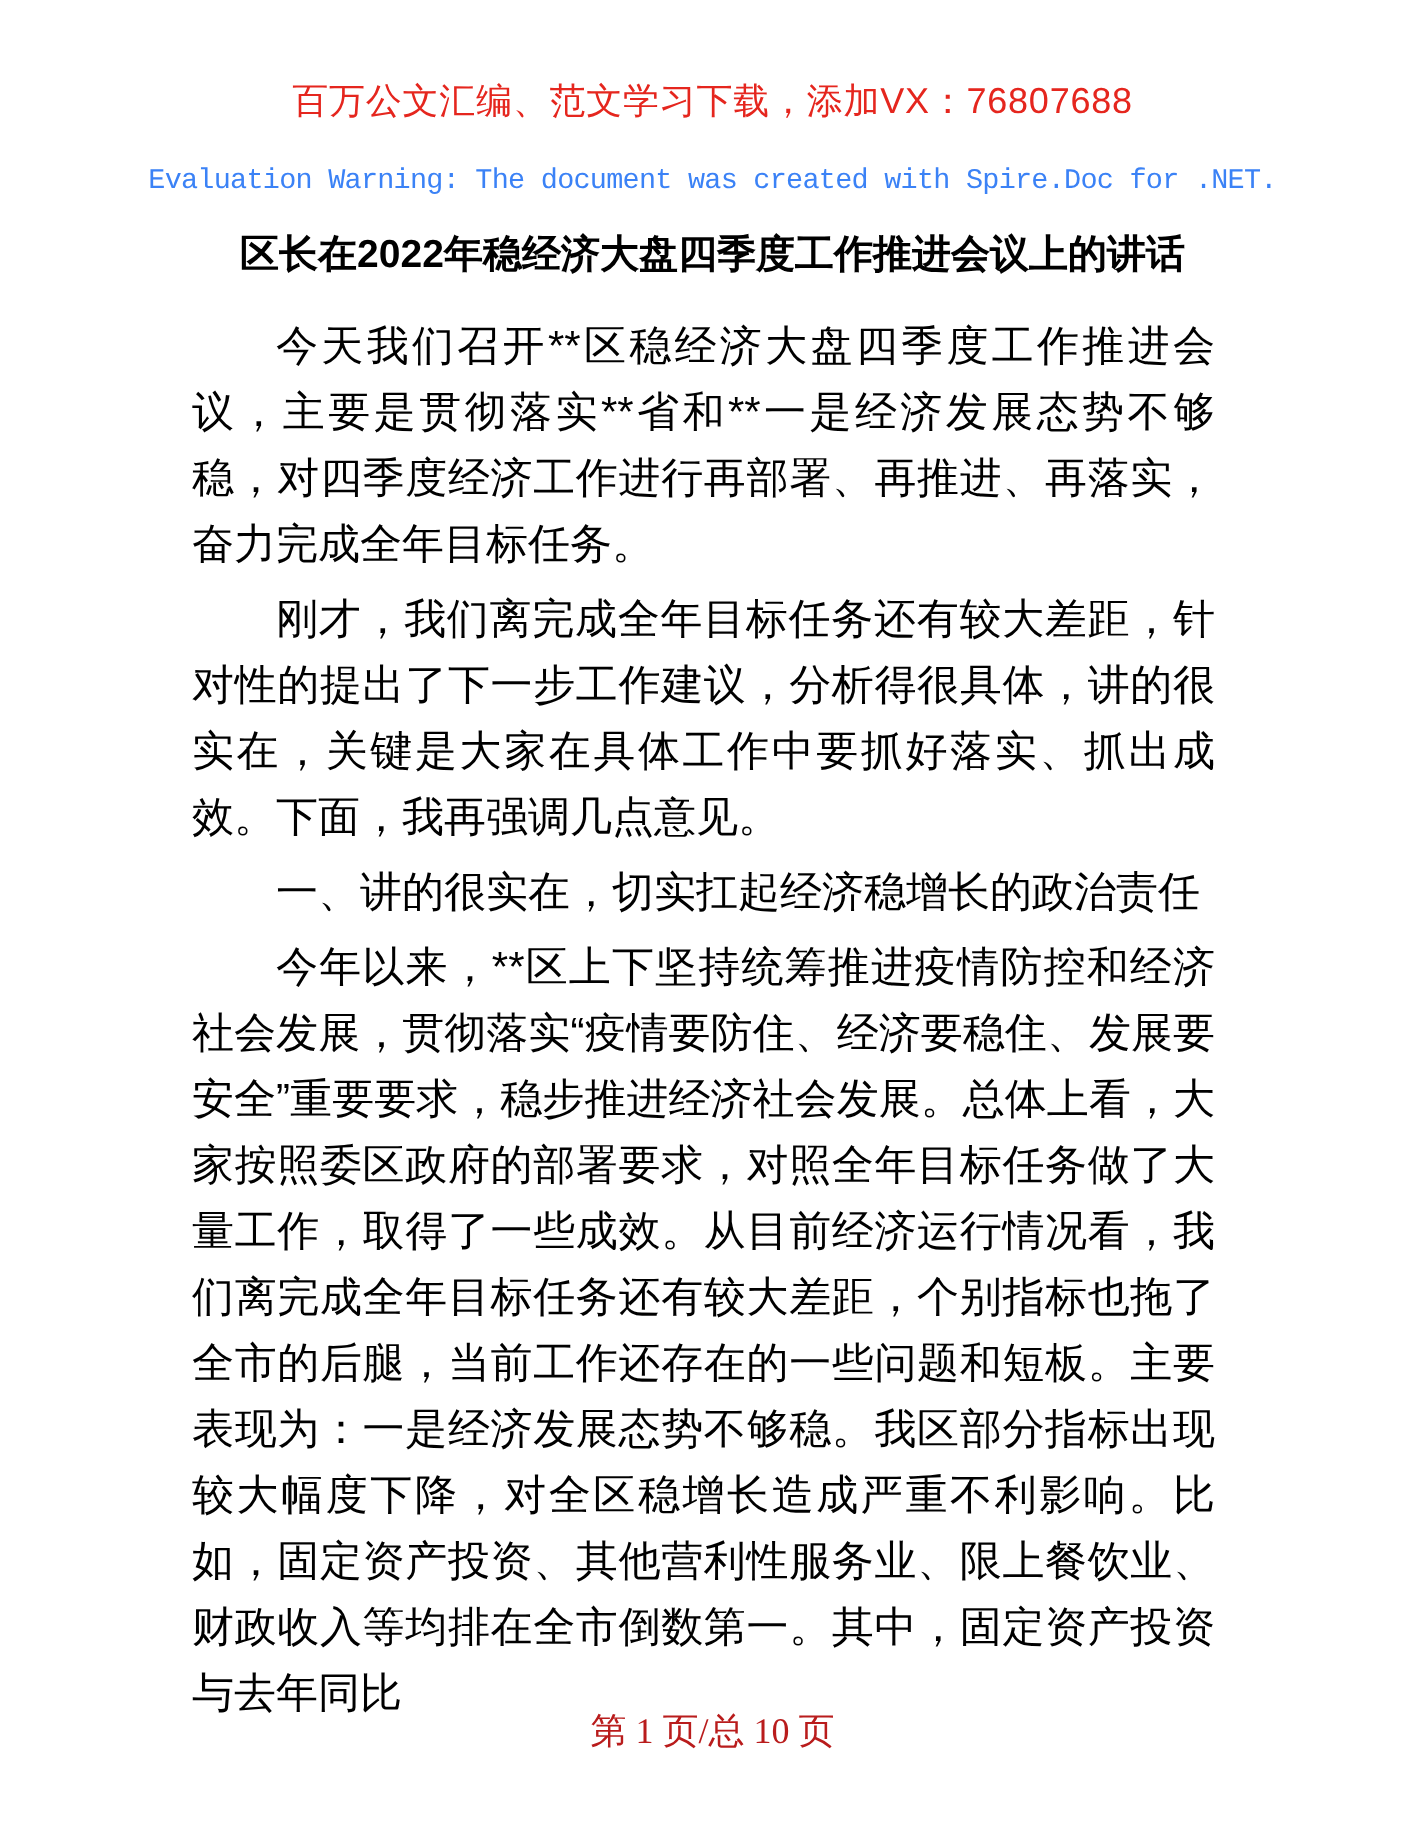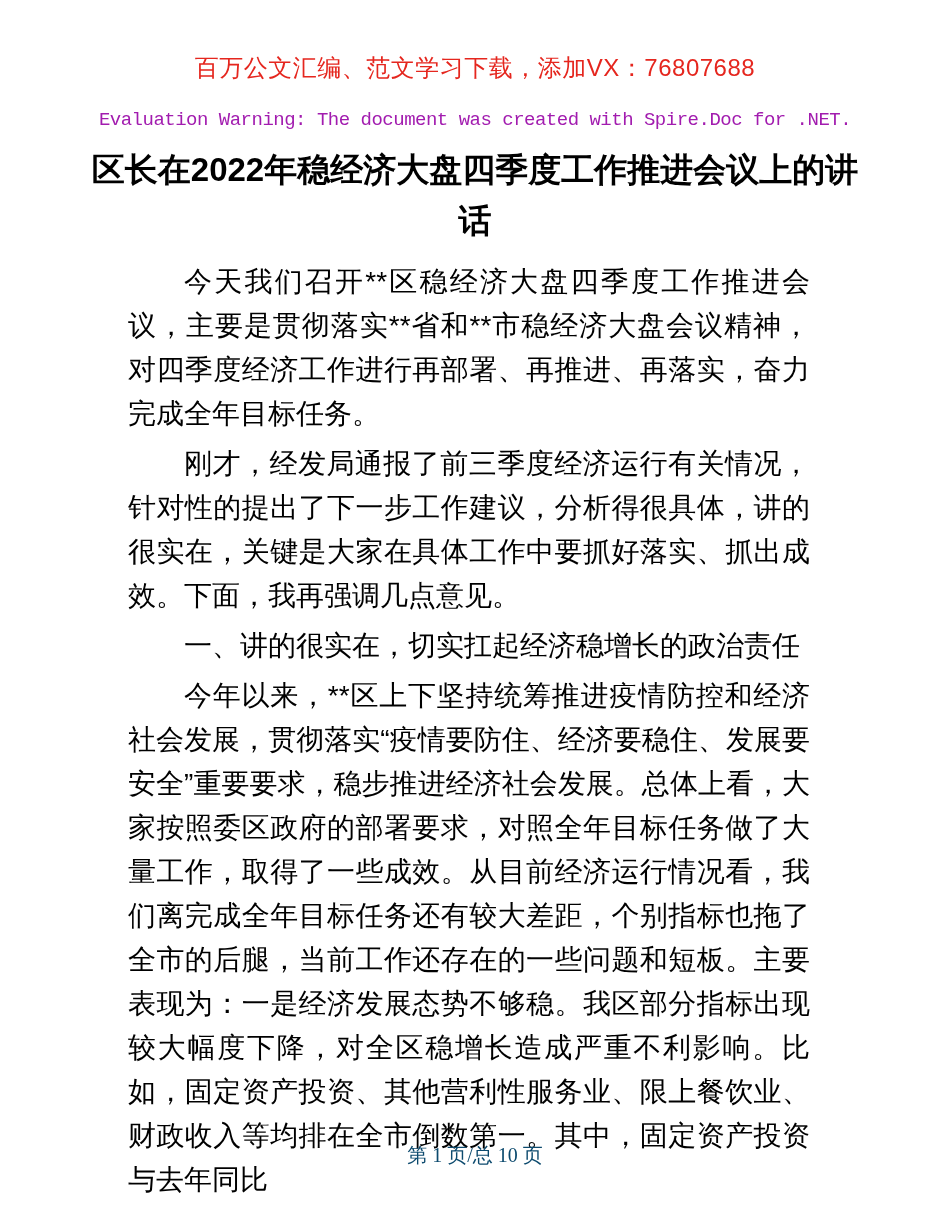--- a/index.html
+++ b/index.html
@@ -30,21 +30,21 @@
     text-align: center;
     font-family: "Liberation Mono", "DejaVu Sans Mono", monospace;
     font-size: 19px;
     line-height: 24px;
     letter-spacing: -0.5px;
     white-space: nowrap;
   }
   .doc-title {
     margin: 12px 90px 0 90px;
     text-align: center;
-    font-size: 33px;
+    font-size: 26px;
     font-weight: bold;
     line-height: 51px;
   }
   .content {
     margin-top: 14px;
     padding-left: 128px;
     padding-right: 140px;
     font-size: 28px;
     line-height: 44px;
     text-align: justify;
@@ -57,38 +57,38 @@
   .content p.section-heading {
     font-weight: normal;
   }
   .page-footer {
     position: absolute;
     left: 0;
     right: 0;
     bottom: 62px;
     text-align: center;
     font-family: "Liberation Serif", "DejaVu Serif", serif;
-    font-size: 20px;
+    font-size: 24px;
     line-height: 26px;
-    color: #0c4a6e;
+    color: #b91c1c;
   }
 </style>
 </head>
 <body>
 
 <div class="page">
 
   <div class="promo-line" style="color: rgb(229, 38, 30);">百万公文汇编、范文学习下载，添加VX：76807688</div>
 
-  <div class="eval-warning" style="color: #a21caf;">Evaluation Warning: The document was created with Spire.Doc for .NET.</div>
+  <div class="eval-warning" style="color: #3b82f6;">Evaluation Warning: The document was created with Spire.Doc for .NET.</div>
 
   <h1 class="doc-title">区长在2022年稳经济大盘四季度工作推进会议上的讲话</h1>
 
   <div class="content">
-    <p>今天我们召开**区稳经济大盘四季度工作推进会议，主要是贯彻落实**省和**市稳经济大盘会议精神，对四季度经济工作进行再部署、再推进、再落实，奋力完成全年目标任务。</p>
-    <p>刚才，经发局通报了前三季度经济运行有关情况，针对性的提出了下一步工作建议，分析得很具体，讲的很实在，关键是大家在具体工作中要抓好落实、抓出成效。下面，我再强调几点意见。</p>
+    <p>今天我们召开**区稳经济大盘四季度工作推进会议，主要是贯彻落实**省和**一是经济发展态势不够稳，对四季度经济工作进行再部署、再推进、再落实，奋力完成全年目标任务。</p>
+    <p>刚才，我们离完成全年目标任务还有较大差距，针对性的提出了下一步工作建议，分析得很具体，讲的很实在，关键是大家在具体工作中要抓好落实、抓出成效。下面，我再强调几点意见。</p>
     <p class="section-heading">一、讲的很实在，切实扛起经济稳增长的政治责任</p>
     <p>今年以来，**区上下坚持统筹推进疫情防控和经济社会发展，贯彻落实“疫情要防住、经济要稳住、发展要安全”重要要求，稳步推进经济社会发展。总体上看，大家按照委区政府的部署要求，对照全年目标任务做了大量工作，取得了一些成效。从目前经济运行情况看，我们离完成全年目标任务还有较大差距，个别指标也拖了全市的后腿，当前工作还存在的一些问题和短板。主要表现为：一是经济发展态势不够稳。我区部分指标出现较大幅度下降，对全区稳增长造成严重不利影响。比如，固定资产投资、其他营利性服务业、限上餐饮业、财政收入等均排在全市倒数第一。其中，固定资产投资与去年同比</p>
   </div>
 
   <div class="page-footer">第 1 页/总 10 页</div>
 
 </div>
 
 </body></html>

